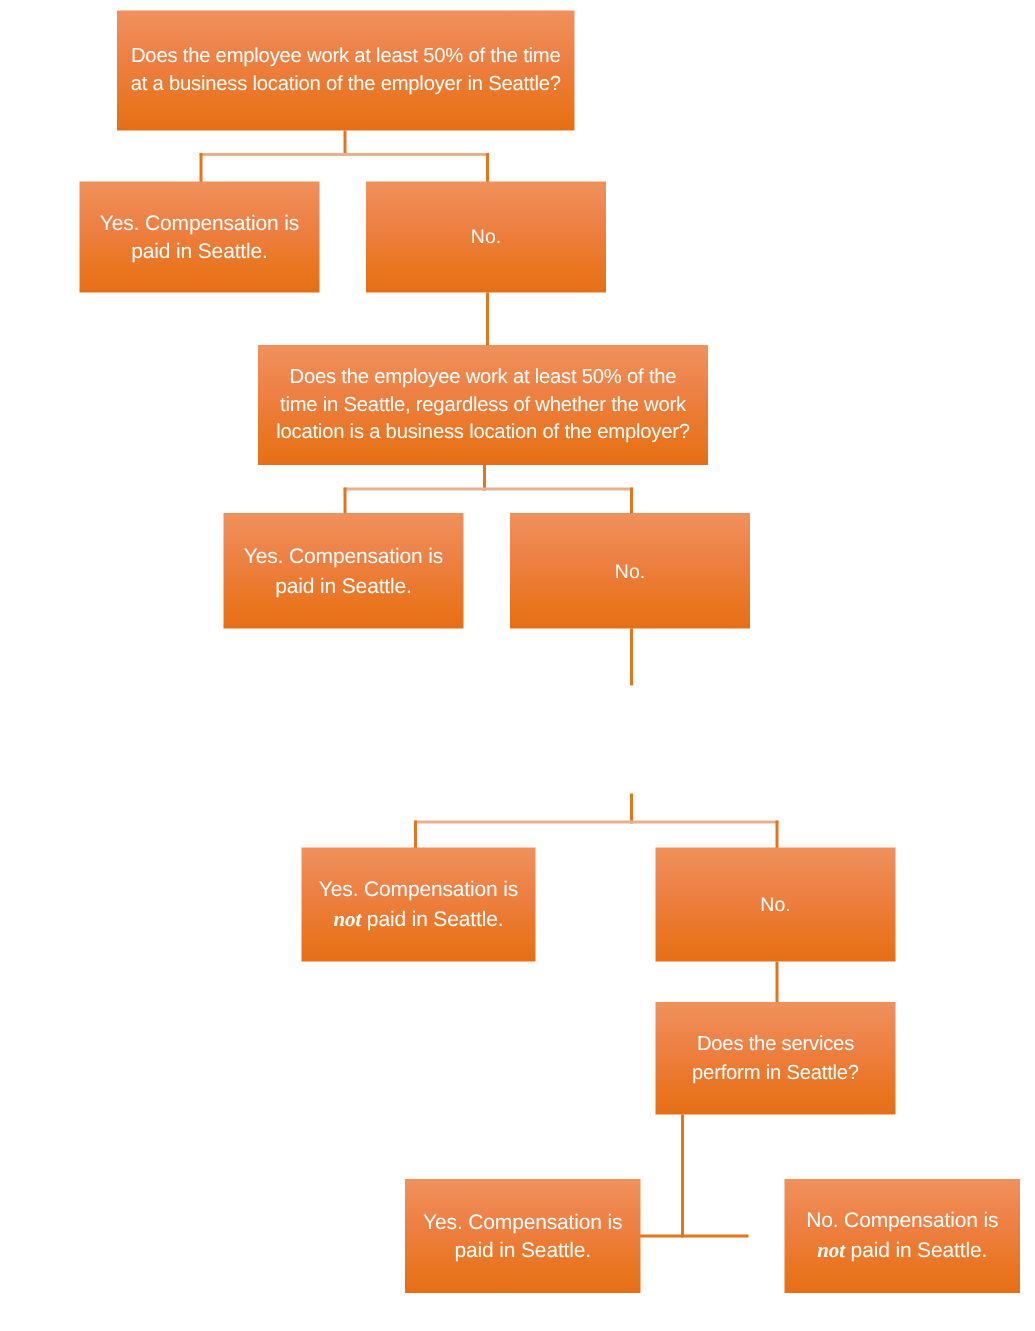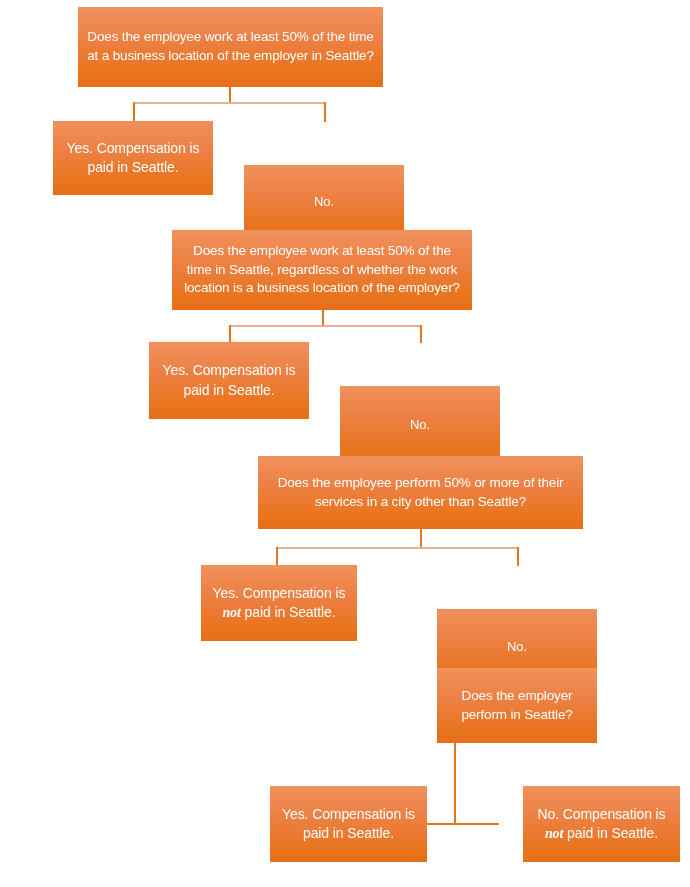--- a/index.html
+++ b/index.html
@@ -34,21 +34,21 @@
     line-height: 1.38;
     padding: 4px 8px;
     z-index: 3;
   }
   .node .txt { display: block; width: 100%; }
   .node .bold-italic { font-weight: bold; font-style: italic; font-family: Liberation Serif, serif; }
 
   
   .node.question { font-size: 13.5px; letter-spacing: -0.15px; }
   .node.answer   { font-size: 14px; letter-spacing: -0.1px; }
-  .node.shortanswer { font-size: 13px; letter-spacing: 0px; margin-top: 44px; }
+  .node.shortanswer { font-size: 13px; letter-spacing: 0px; }
 
   
   .vline {
     position: absolute;
     width: 2px;
     background: #e2761f;
     z-index: 1;
   }
   .hline {
     position: absolute;
@@ -94,41 +94,38 @@
   <div class="node answer" style="left:149px; top:342px; width:160px; height:77px;">
     <span class="txt"><span>Yes. Compensation is</span><br><span>paid in Seattle.</span></span>
   </div>
 
   <div class="node shortanswer" style="left:340px; top:342px; width:160px; height:77px;">
     <span class="txt">No.</span>
   </div>
 
   <div class="vline" style="left:420px; top:419px; height:38px;"></div>
 
-  <div class="node question" style="left:258px; top:456px; width:325px; height:73px;">
-    <span class="txt">Does the employee perform 50% or more of their services in a city other than Seattle?</span>
-  </div>
 
   <div class="vline" style="left:420px; top:529px; height:20px;"></div>
   <div class="hline" style="left:276px; top:547px; width:243px;"></div>
   <div class="vline" style="left:276px; top:547px; height:19px;"></div>
   <div class="vline" style="left:517px; top:547px; height:19px;"></div>
 
   <div class="node answer" style="left:201px; top:565px; width:156px; height:76px;">
     <span class="txt"><span>Yes. Compensation is</span><br><span class="bold-italic">not</span><span> paid in Seattle.</span></span>
   </div>
 
   <div class="node shortanswer" style="left:437px; top:565px; width:160px; height:76px;">
     <span class="txt">No.</span>
   </div>
 
   <div class="vline" style="left:517px; top:641px; height:28px;"></div>
 
   <div class="node question" style="left:437px; top:668px; width:160px; height:75px;">
-    <span class="txt"><span>Does the employer</span><br><span>perform in Seattle?</span></span>
+    <span class="txt"><span>Does the services</span><br><span>perform in Seattle?</span></span>
   </div>
 
   <div class="vline" style="left:454px; top:743px; height:82px;"></div>
   <div class="hline dark" style="left:425px; top:823px; width:30px;"></div>
   <div class="hline dark" style="left:454px; top:823px; width:45px;"></div>
 
   <div class="node answer" style="left:270px; top:786px; width:157px; height:76px;">
     <span class="txt"><span>Yes. Compensation is</span><br><span>paid in Seattle.</span></span>
   </div>
 

